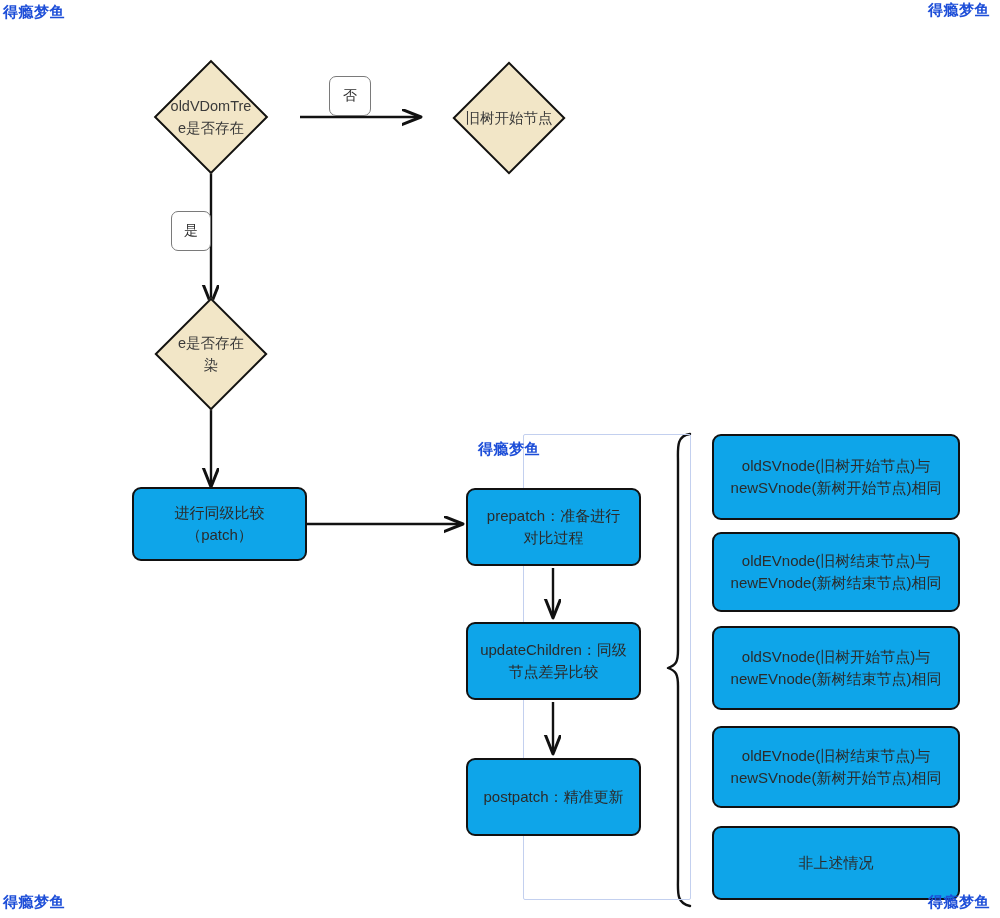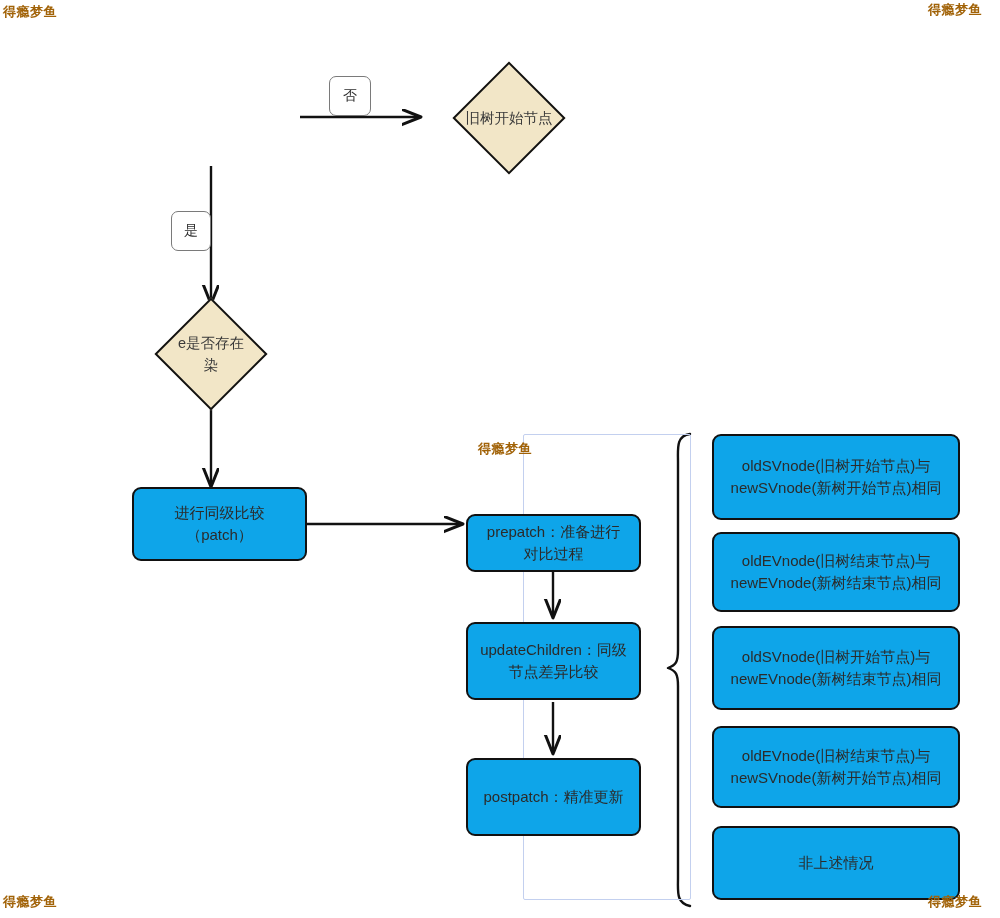--- a/index.html
+++ b/index.html
@@ -93,22 +93,22 @@
   .group-box {
     position: absolute;
     box-sizing: border-box;
     border: 1.6px solid #c3d0ef;
     background: transparent;
     border-radius: 2px;
   }
   
   .watermark {
     position: absolute;
-    color: #a16207;
-    font-size: 13px;
+    color: #1d4ed8;
+    font-size: 15px;
     font-weight: bold;
     letter-spacing: 0.5px;
     white-space: nowrap;
     user-select: none;
     font-family: Liberation Serif, serif;
   }
 </style>
 </head>
 <body>
 
@@ -137,39 +137,44 @@
              C 676 436, 678 448, 678 462
              L 678 650
              C 678 662, 676 665, 668 668
              C 676 671, 678 674, 678 686
              L 678 878
              C 678 892, 676 903, 690 906" fill="none" stroke="#111111" stroke-width="2.4" stroke-linecap="round" stroke-linejoin="round"></path>
   </svg>
 
   <div class="group-box" style="left:523px; top:434px; width:168px; height:466px;"></div>
 
+  <div class="diamond-wrap" style="left:124px; top:62px; width:174px; height:110px;">
+    <div class="diamond-shape" style="width:77px; height:77px;"></div>
+    <div class="diamond-label">oldVDomTre
+e是否存在</div>
+  </div>
 
   <div class="diamond-wrap" style="left:422px; top:64px; width:174px; height:108px;">
     <div class="diamond-shape" style="width:76px; height:76px;"></div>
     <div class="diamond-label">旧树开始节点</div>
   </div>
 
   <div class="diamond-wrap" style="left:124px; top:300px; width:174px; height:108px;">
     <div class="diamond-shape" style="width:76px; height:76px;"></div>
     <div class="diamond-label">e是否存在
 染</div>
   </div>
 
   <div class="edge-label" style="left:329px; top:76px; width:42px; height:40px;">否</div>
 
   <div class="edge-label" style="left:171px; top:211px; width:40px; height:40px;">是</div>
 
   <div class="node rect-node" style="left:125px; top:487px; width:175px; height:74px;margin-left:7px;">进行同级比较（patch）</div>
 
-  <div class="node rect-node" style="left:466px; top:514px; width:175px; height:58px;">prepatch：准备进行
+  <div class="node rect-node" style="left:466px; top:488px; width:175px; height:78px;">prepatch：准备进行
 对比过程</div>
 
   <div class="node rect-node" style="left:466px; top:622px; width:175px; height:78px;">updateChildren：同级
 节点差异比较</div>
 
   <div class="node rect-node" style="left:466px; top:758px; width:175px; height:78px;">postpatch：精准更新</div>
 
   <div class="node rect-node" style="left:712px; top:434px; width:248px; height:86px;">oldSVnode(旧树开始节点)与
 newSVnode(新树开始节点)相同</div>
 

